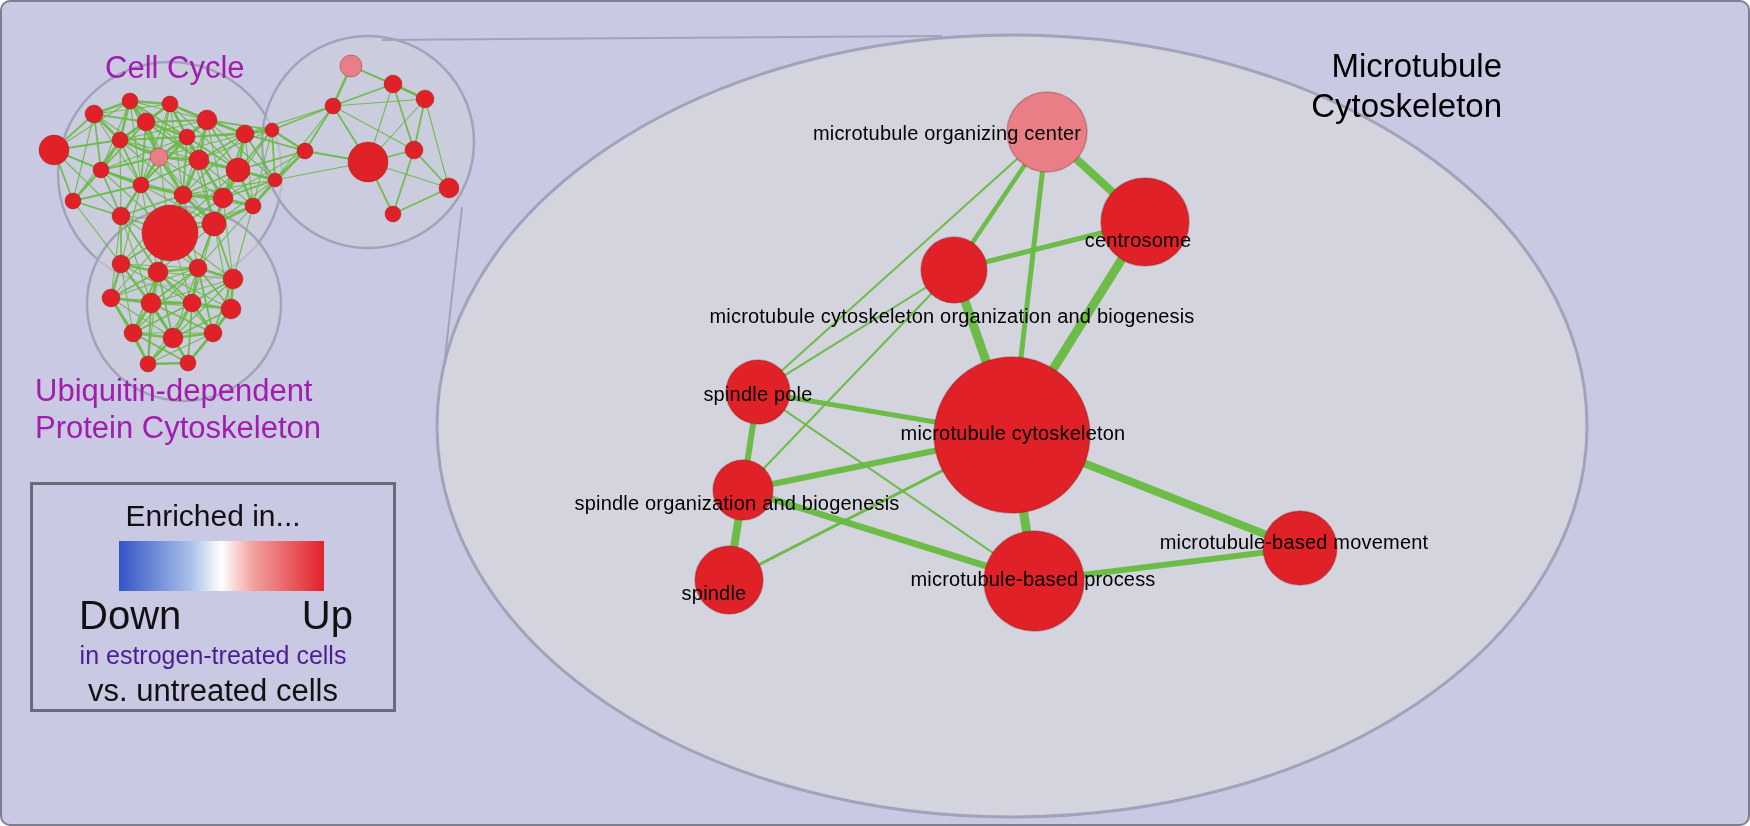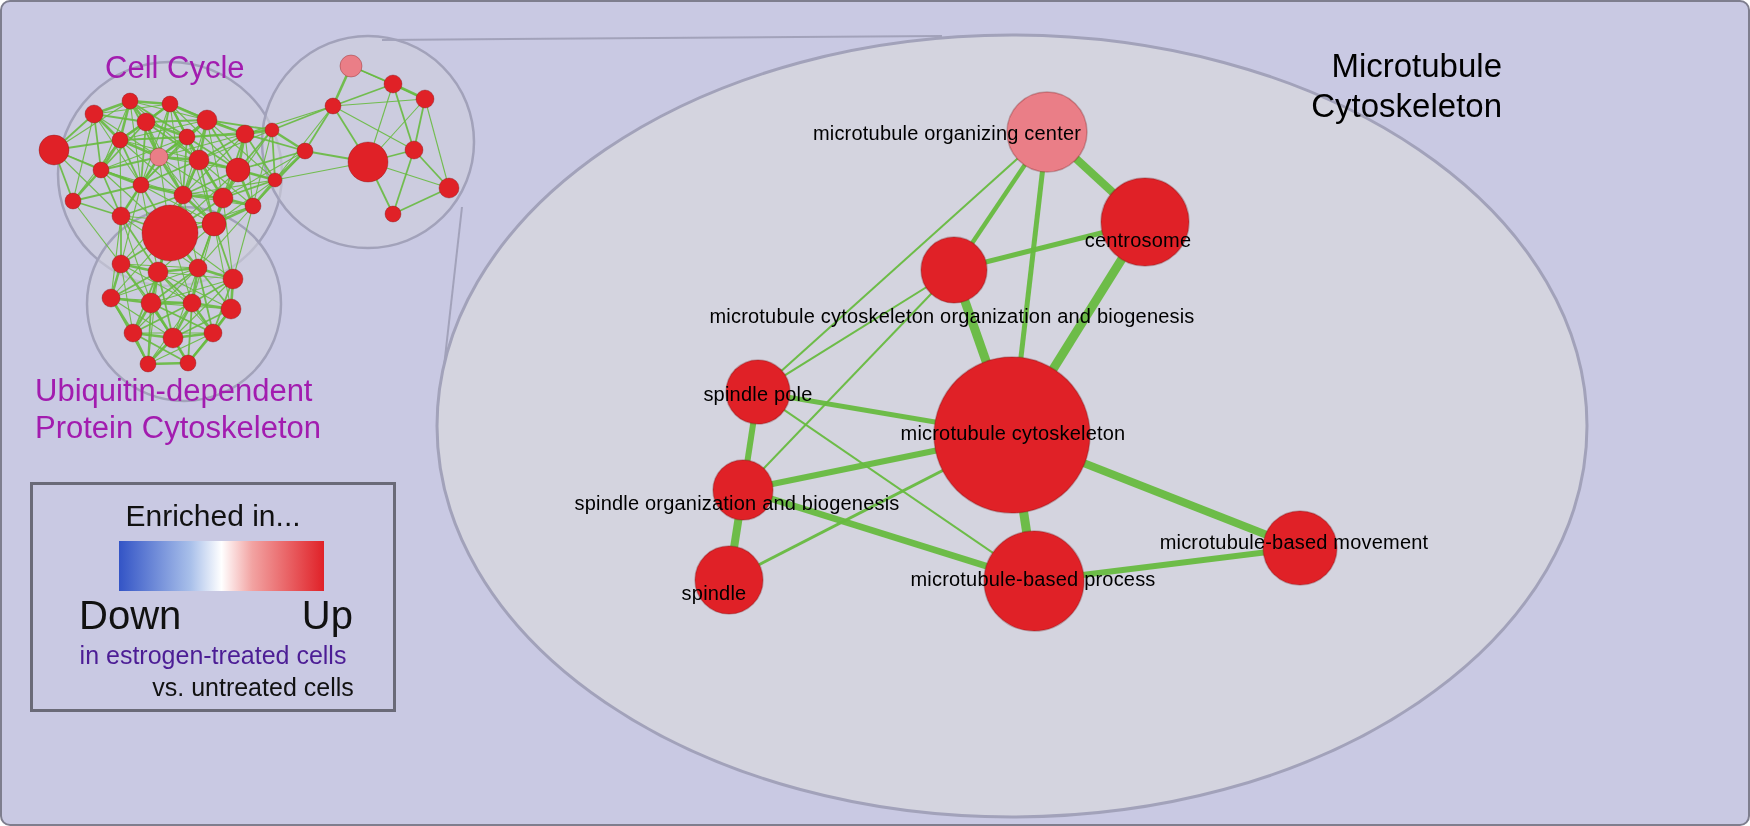--- a/index.html
+++ b/index.html
@@ -44,21 +44,21 @@
     position:absolute;
     left:28px;top:480px;
     width:366px;height:230px;
     box-sizing:border-box;
     border:3px solid #6a6a78;
   }
   .legend-title{position:absolute;top:14px;width:100%;text-align:center;font-size:30px;color:#111111;}
   .gradient-bar{position:absolute;left:86px;top:56px;width:205px;height:50px;}
   .legend-updown{position:absolute;left:46px;right:40px;top:108px;display:flex;justify-content:space-between;font-size:40px;color:#111111;}
   .legend-sub1{position:absolute;top:156px;width:100%;text-align:center;font-size:25px;color:#4c1d95;}
-  .legend-sub2{position:absolute;top:188px;width:100%;text-align:center;font-size:25px;color:#111111;padding-left:40px;}
+  .legend-sub2{position:absolute;top:188px;width:100%;text-align:center;font-size:31px;color:#111111;}
 </style>
 </head>
 <body>
 
 <div class="stage" style="background: rgb(201, 201, 227); border-color: rgb(126, 126, 142);">
 
   <svg id="network-svg" width="1750" height="826">
       <circle cx="168" cy="172" r="112" fill="#cfcfdc" fill-opacity="0.6" stroke="#a2a2ba" stroke-width="2.5"></circle>
       <circle cx="366" cy="140" r="106" fill="#cfcfdc" fill-opacity="0.6" stroke="#a2a2ba" stroke-width="2.5"></circle>
       <circle cx="182" cy="302" r="97" fill="#cfcfdc" fill-opacity="0.6" stroke="#a2a2ba" stroke-width="2.5"></circle>

